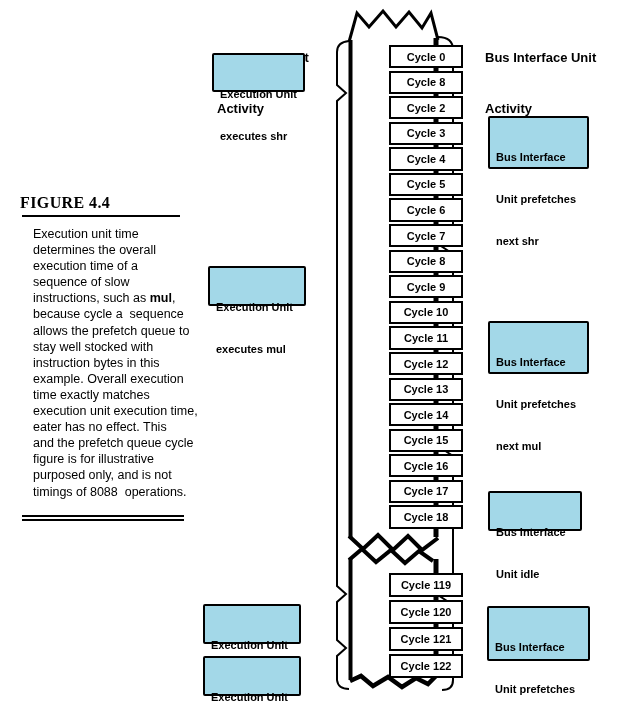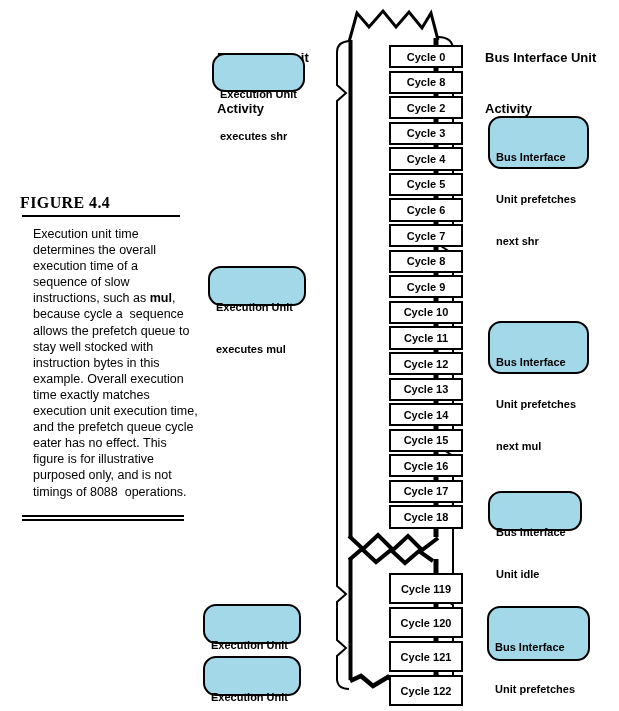--- a/index.html
+++ b/index.html
@@ -7,21 +7,21 @@
     position:relative; width:619px; height:711px; background:#fff;
     font-family:"Liberation Sans", sans-serif; color:#000; overflow:hidden;
   }
   .hdr { position:absolute; font-weight:bold; font-size:13px; line-height:17px; white-space:pre; }
   #hdr-left  { left:217px; top:15px; }
   #hdr-right { left:485px; top:15px; }
 
   .callout {
     position:absolute; box-sizing:border-box;
     background: var(--callout-fill, #A3D8E8);
-    border:2px solid #000; border-radius:13px;
+    border:2px solid #000; border-radius:2px;
     font-weight:bold; font-size:11px; line-height:14px;
     padding:4px 6px; white-space:pre;
   }
   #co-exec-shr-top { left:212px; top:53px;  width:93px;  height:39px; }
   #co-exec-mul-top { left:208px; top:266px; width:98px;  height:40px; }
   #co-exec-shr-bot { left:203px; top:604px; width:98px;  height:40px; }
   #co-exec-mul-bot { left:203px; top:656px; width:98px;  height:40px; }
   #co-biu-shr-top  { left:488px; top:116px; width:101px; height:53px; }
   #co-biu-mul      { left:488px; top:321px; width:101px; height:53px; }
   #co-biu-idle     { left:488px; top:491px; width:94px;  height:40px; }
@@ -29,21 +29,21 @@
 
   .cycle-stack { position:absolute; left:357px; width:74px; display:flex; flex-direction:column;padding-left:32px; }
   #cycles-top    { top:45px;  gap:2.4px; }
   #cycles-bottom { top:573px; gap:3px; }
   .cycle-box {
     box-sizing:border-box; background:#fff; border:2px solid #000;
     display:flex; align-items:center; justify-content:center;
     font-weight:bold; font-size:11px; letter-spacing:0;
   }
   #cycles-top .cycle-box    { height:23.2px; }
-  #cycles-bottom .cycle-box { height:31px;align-items:center; }
+  #cycles-bottom .cycle-box { height:24px;align-items:center; }
 
   .fig-label {
     position:absolute; left:20px; top:194px;
     font-family:"Liberation Serif", serif; font-weight:bold;
     font-size:16px; letter-spacing:0.4px;
   }
   .fig-rule { position:absolute; left:22px; top:215px; width:158px; height:2px; background:#000; }
   .fig-caption {
     position:absolute; left:22px; top:226px; width:192px;
     font-size:12.5px; line-height:16.1px;
@@ -92,23 +92,23 @@
       <div class="cap-line"><span>stay well stocked with</span><b></b><span></span></div>
 
       <div class="cap-line"><span>instruction bytes in this</span><b></b><span></span></div>
 
       <div class="cap-line"><span>example. Overall execution</span><b></b><span></span></div>
 
       <div class="cap-line"><span>time exactly matches</span><b></b><span></span></div>
 
       <div class="cap-line"><span>execution unit execution time,</span><b></b><span></span></div>
 
+      <div class="cap-line"><span>eater has no effect. This</span><b></b><span></span></div>
+
       <div class="cap-line"><span>and the prefetch queue cycle</span><b></b><span></span></div>
-
-      <div class="cap-line"><span>eater has no effect. This</span><b></b><span></span></div>
 
       <div class="cap-line"><span>figure is for illustrative</span><b></b><span></span></div>
 
       <div class="cap-line"><span>purposed only, and is not</span><b></b><span></span></div>
 
 
       <div class="cap-line"><span>timings of 8088  operations.</span><b></b><span></span></div>
     </div>
   <div class="fig-endrule"></div>
 

